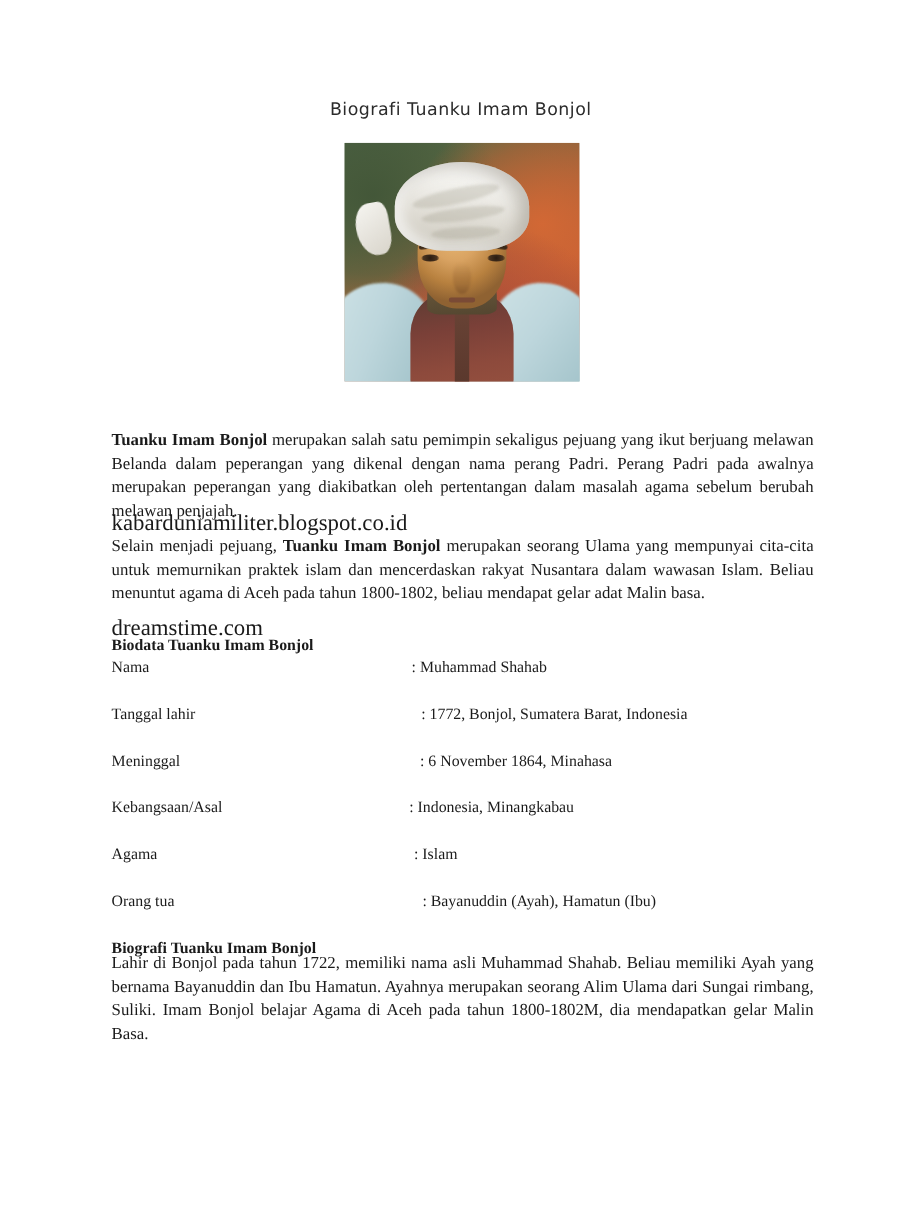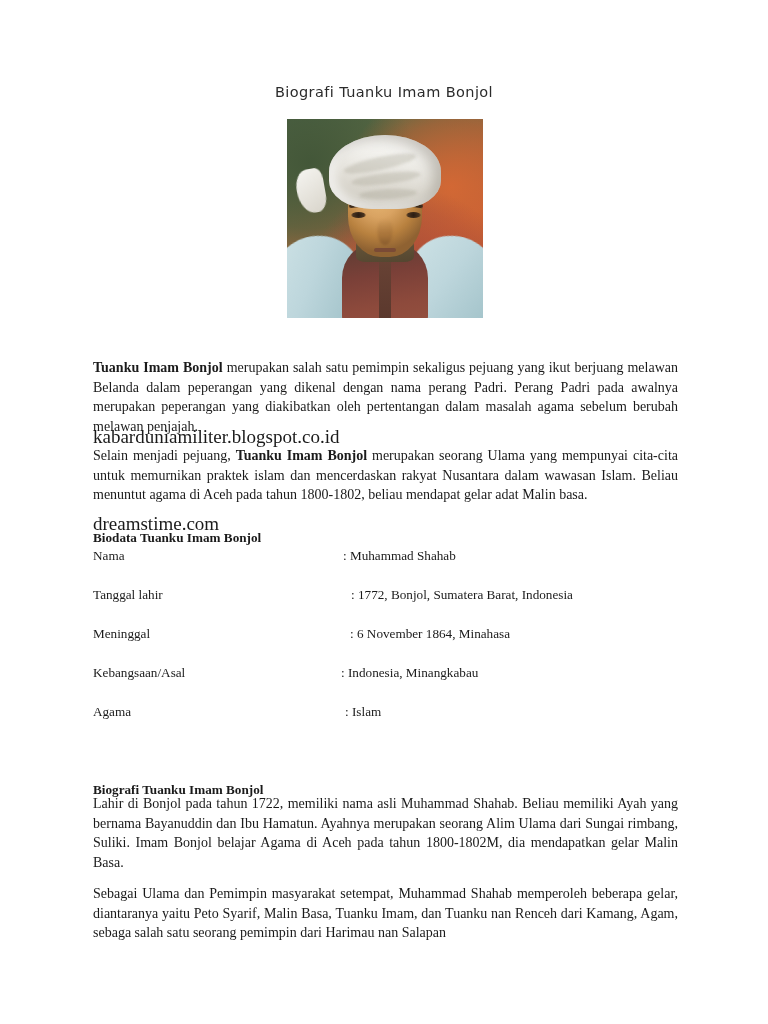--- a/index.html
+++ b/index.html
@@ -309,21 +309,24 @@
         <span class="bio-value" style="left: 257px;">: 6 November 1864, Minahasa</span>
       </div>
       <div class="bio-row">
         <span class="bio-label">Kebangsaan/Asal</span>
         <span class="bio-value" style="left: 248px;">: Indonesia, Minangkabau</span>
       </div>
       <div class="bio-row">
         <span class="bio-label">Agama</span>
         <span class="bio-value" style="left: 252px;">: Islam</span>
       </div>
+      <div class="bio-row">
+        <span class="bio-label">Orang tua</span>
+        <span class="bio-value" style="left: 259px;">: Bayanuddin (Ayah), Hamatun (Ibu)</span>
+      </div>
     </div>
 
   <p class="sec-head head-biografi">Biografi Tuanku Imam Bonjol</p>
 
   <p class="para para-3">Lahir di Bonjol pada tahun 1722, memiliki nama asli Muhammad Shahab. Beliau memiliki Ayah yang bernama Bayanuddin dan Ibu Hamatun. Ayahnya merupakan seorang Alim Ulama dari Sungai rimbang, Suliki. Imam Bonjol belajar Agama di Aceh pada tahun 1800-1802M, dia mendapatkan gelar Malin Basa.</p>
 
-  <p class="para para-4">Sebagai Ulama dan Pemimpin masyarakat setempat, Muhammad Shahab memperoleh beberapa gelar, diantaranya yaitu Peto Syarif, Malin Basa, Tuanku Imam, dan Tuanku nan Renceh dari Kamang, Agam, sebaga salah satu seorang pemimpin dari Harimau nan Salapan</p>
 
 </div>
 
 </body></html>

